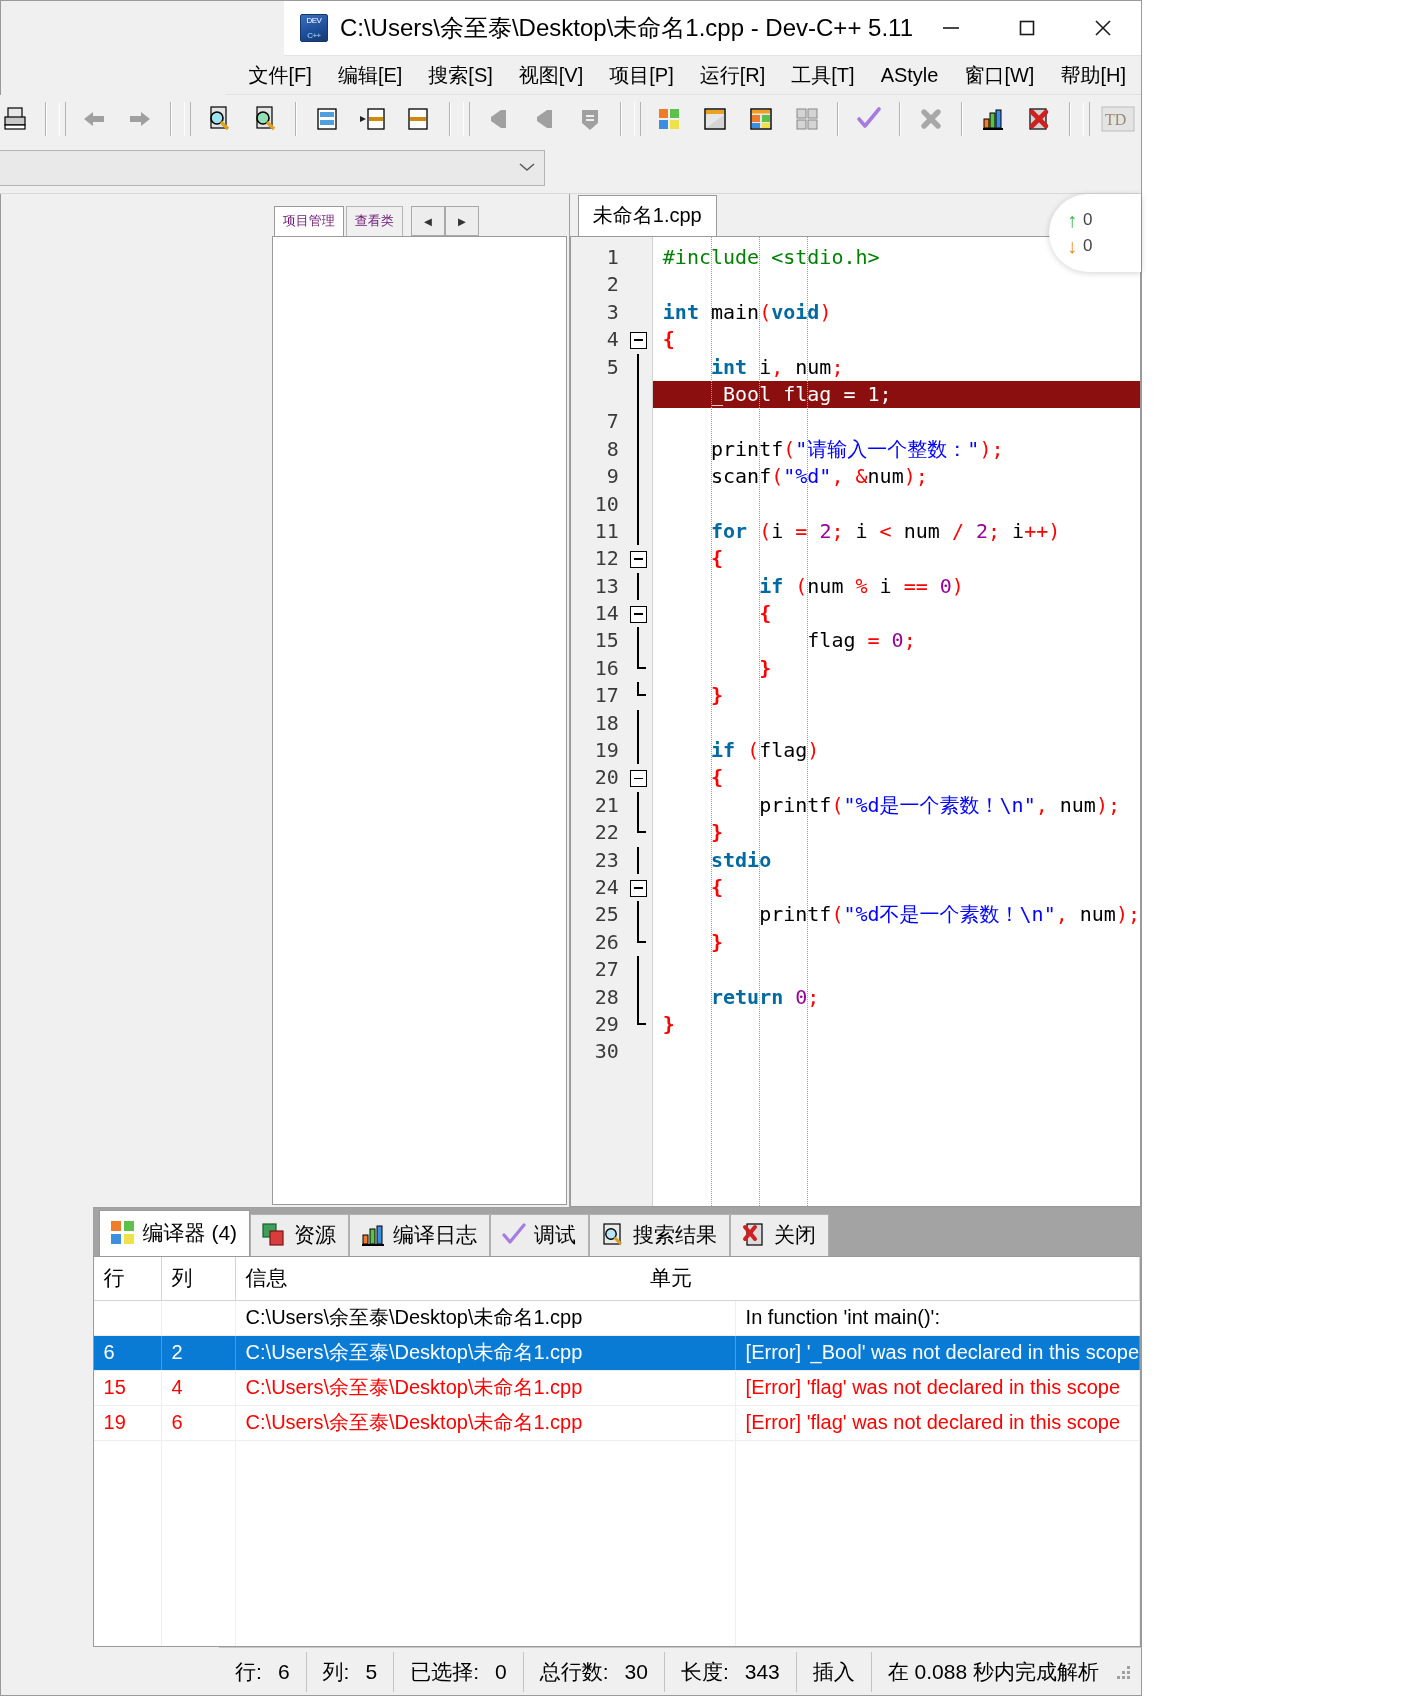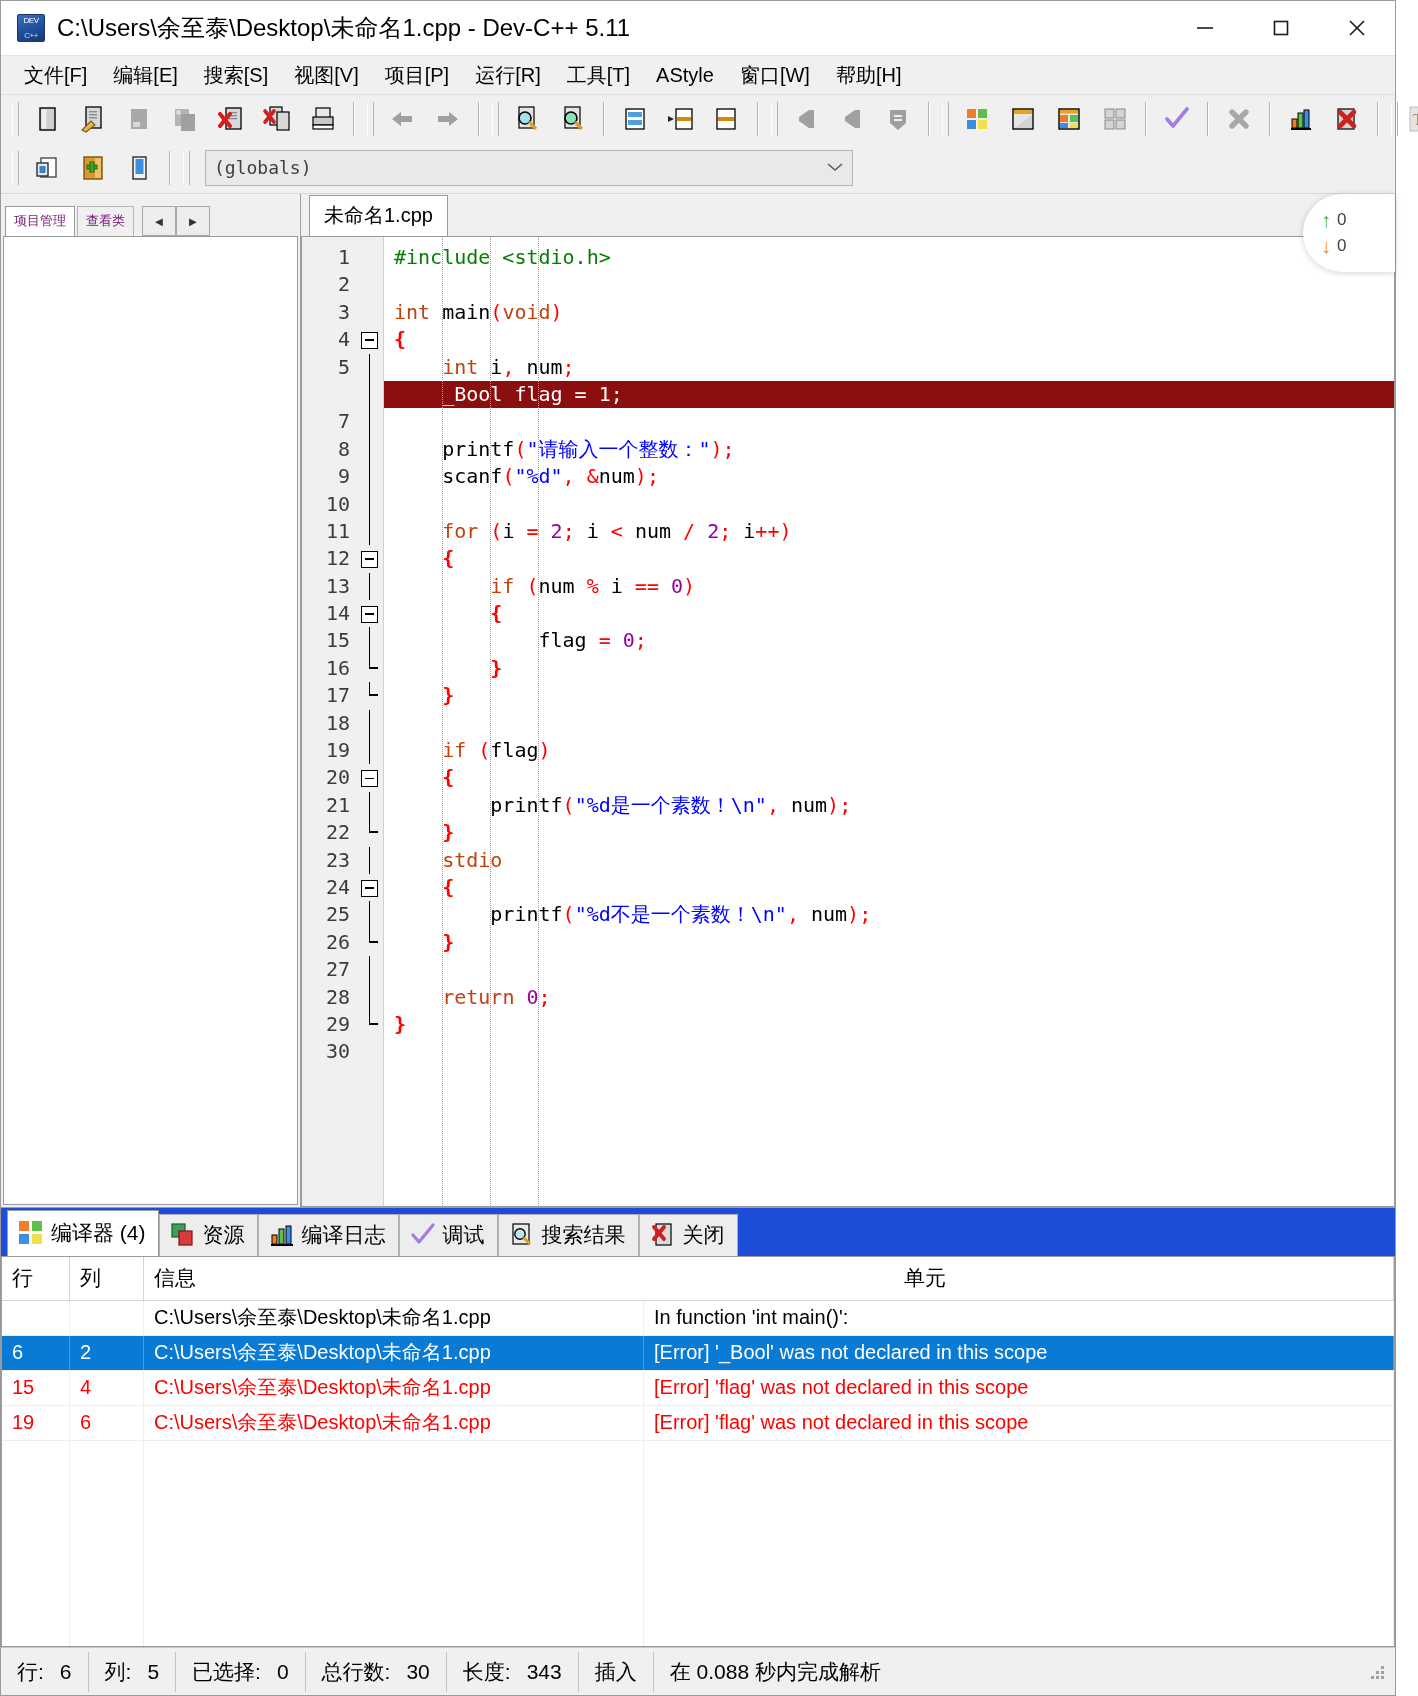--- a/index.html
+++ b/index.html
@@ -5,25 +5,26 @@
   * { box-sizing: border-box; }
   html, body { margin:0; padding:0; }
   body {
     width:1418px; height:1696px;
     background:#ffffff;
     font-family:"Liberation Sans", sans-serif;
     overflow:hidden;
     -webkit-font-smoothing:none;
   }
   .app {
-    width:1396px; height:1696px;
+    width:1142px; height:1696px;
     display:flex; flex-direction:column;
     border:1px solid #9a9a9a;
     background:#f0f0f0;
     position:relative;
+    align-items:flex-end;
   }
 
   
   .titlebar {
     height:55px; flex:0 0 55px;
     background:#ffffff;
     display:flex; align-items:center;
     border-bottom:1px solid #e3e3e3;
   }
   .title-icon {
@@ -186,21 +187,21 @@
 
   .codepane {
     flex:1 1 auto; position:relative; overflow:hidden;
     font-family:"DejaVu Sans Mono", monospace;
     font-size:20px; padding-top:7px; background:#ffffff;
   }
   .cline { height:27.4px; line-height:27.4px; white-space:pre; padding-left:10px; }
   .cline.highlight { background:#8b0f0f; }
   .cline.highlight span { color:#ffffff !important; }
   .t-pre { color:#007f00; }
-  .t-kw  { color:#c2410c; font-weight:normal;margin-top:6px; }
+  .t-kw  { color:#0369a1; font-weight:bold;margin-top:6px; }
   .t-id  { color:#000000; }
   .t-str { color:#0000ff; }
   .t-num { color:#990099; }
   .t-sym { color:#ff0000; }
   .t-brace { color:#ff0000; font-weight:bold; }
 
   .indent-guide {
     position:absolute; top:0; bottom:0; width:1px;
     border-left:1px dotted #a0a0a0;
   }
@@ -216,21 +217,21 @@
     padding-left:18px; z-index:40;
   }
   .notif-row { display:flex; align-items:center; font-size:17px; color:#444; height:26px; }
   .arrow-up { color:#3bb54a; font-size:20px; margin-right:6px; }
   .arrow-dn { color:#f08a24; font-size:20px; margin-right:6px; }
 
   
   .bottom {
     flex:0 0 440px; height:440px;
     display:flex; flex-direction:column;
-    background:#1d4ed8;
+    background:#a3a3a3;
     border-top:1px solid #a0a0a0;
   }
   .bp-tabs { height:48px; display:flex; align-items:flex-end; padding-left:6px; }
   .bp-tab {
     display:flex; align-items:center; gap:7px;
     font-size:21px; padding:6px 12px 7px 10px;
     background:#ededed; border:1px solid #b0b0b0; border-bottom:none;
     color:#000; white-space:nowrap; height:42px;
   }
   .bp-tab.active { background:#ffffff; border-color:#9a9a9a; height:46px; }

